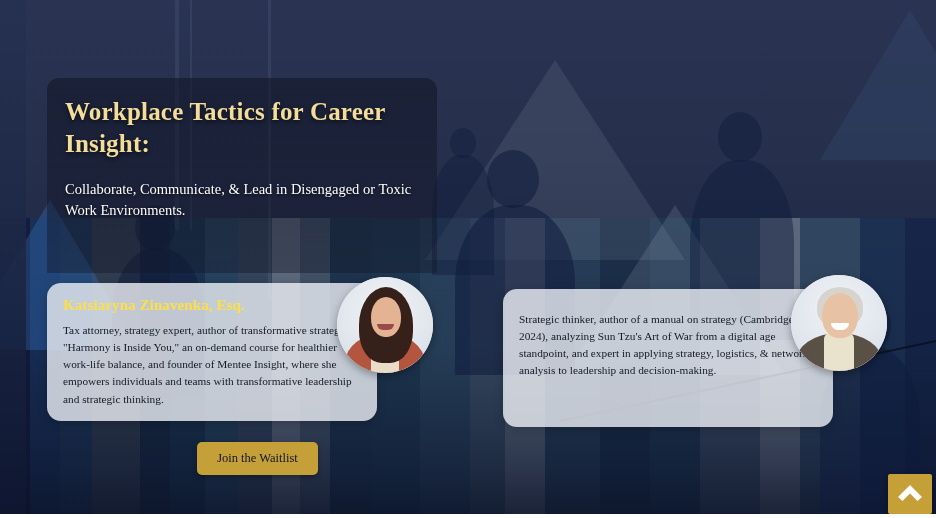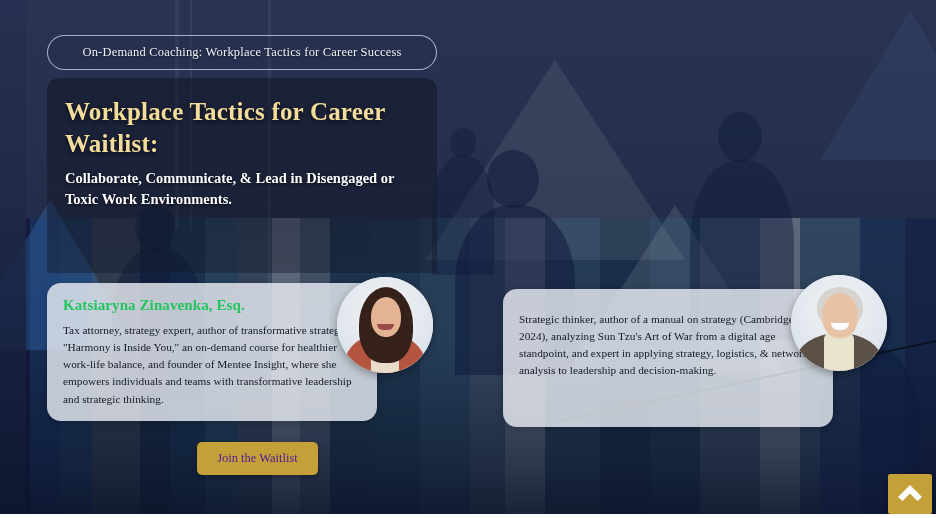--- a/index.html
+++ b/index.html
@@ -86,59 +86,59 @@
     border-radius:12px 12px 0 0;
     padding:18px 22px 0 18px;
     box-sizing:border-box;
   }
   .hero h1{
     margin:0;font-size:25px;line-height:1.28;font-weight:bold;
     color:#f4dd9a;text-shadow:0 2px 4px rgba(0,0,0,.6);
     letter-spacing:.2px;
   }
   .hero h2{
-    margin:8px 0 0 0;font-size:14.5px;line-height:1.42;font-weight:bold;
+    margin:19px 0 0 0;font-size:14.5px;line-height:1.42;font-weight:normal;
     color:#ffffff;text-shadow:0 1px 3px rgba(0,0,0,.75);
   }
   .hero .tagline{
     margin-top:26px;font-size:17px;font-weight:bold;color:#f4dd9a;
     text-shadow:0 2px 4px rgba(0,0,0,.6);
   }
 
   
   .card{
     position:absolute;width:330px;height:138px;
     background:rgba(232,236,241,.82);
     border-radius:14px;
     padding:14px 16px;box-sizing:border-box;
     box-shadow:0 2px 10px rgba(0,0,0,.22);
   }
   .card-left{left:47px;top:283px;}
   .card-right{left:503px;top:289px;}
-  .card .name{margin:0;font-size:15px;font-weight:bold;color:#22c55e;letter-spacing:.1px;}
+  .card .name{margin:0;font-size:15px;font-weight:bold;color:#fde047;letter-spacing:.1px;}
   .card .bio{margin:8px 0 0 0;font-size:11.3px;line-height:1.52;color:#141a26;}
 
   
   .portrait{
     position:absolute;width:96px;height:96px;border-radius:50%;
     overflow:hidden;background:#dfe4ea;
     box-shadow:0 3px 9px rgba(0,0,0,.35);
   }
   .portrait-1{left:337px;top:277px;}
   .portrait-2{left:791px;top:275px;}
   .p-bg{position:absolute;inset:0;background:radial-gradient(circle at 50% 35%,#f2f4f7 0%,#dfe5ec 65%,#c9d2dc 100%);}
   .p-hair{position:absolute;border-radius:50% 50% 42% 42%;}
   .p-face{position:absolute;border-radius:50% 50% 46% 46%;}
   .p-body{position:absolute;border-radius:50% 50% 0 0;}
 
   
   .cta{
     position:absolute;left:197px;top:442px;width:121px;height:33px;
     background:#c5a038;border:none;border-radius:5px;
-    color:#4c1d95;font-family:"Liberation Serif",serif;font-size:12.5px;
+    color:#0f172a;font-family:"Liberation Serif",serif;font-size:12.5px;
     cursor:pointer;
     box-shadow:0 2px 5px rgba(0,0,0,.3);
   }
 
   
   .scrolltop{
     position:absolute;left:888px;top:474px;width:44px;height:40px;
     background:#c5a038;border:none;border-radius:2px;cursor:pointer;
     display:flex;align-items:center;justify-content:center;
     box-shadow:0 2px 6px rgba(0,0,0,.35);
@@ -170,26 +170,23 @@
   <div class="sil" style="left:820px;top:346px;width:100px;height:172px;opacity:.5;"></div>
 
   <div class="vbar" style="left:175px;top:0;width:4px;height:230px;"></div>
   <div class="vbar" style="left:190px;top:0;width:2px;height:230px;"></div>
   <div class="vbar" style="left:268px;top:0;width:3px;height:300px;"></div>
 
   <div class="diag-line" style="left:560px;top:420px;width:420px;transform:rotate(-12deg);"></div>
 
   <div class="edge-left"></div>
 
-  <div class="badge">
-    <span>On-Demand Coaching: Workplace Tactics for Career Success</span>
-  </div>
 
   <div class="hero">
-    <h1>Workplace Tactics for Career Waitlist:</h1>
+    <h1>Workplace Tactics for Career Insight:</h1>
     <h2>Collaborate, Communicate, &amp; Lead in Disengaged or Toxic Work Environments.</h2>
   </div>
 
   <div class="card card-left">
     <p class="name">Katsiaryna Zinavenka, Esq.</p>
     <p class="bio">Tax attorney, strategy expert, author of transformative strategy: "Harmony is Inside You," an on-demand course for healthier work-life balance, and founder of Mentee Insight, where she empowers individuals and teams with transformative leadership and strategic thinking.</p>
   </div>
 
   <div class="portrait portrait-1">
     <div class="p-bg"></div>

